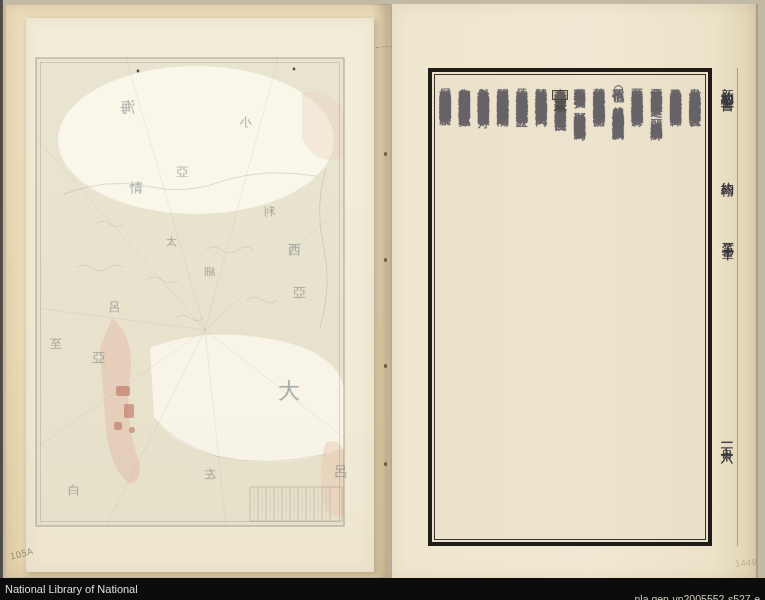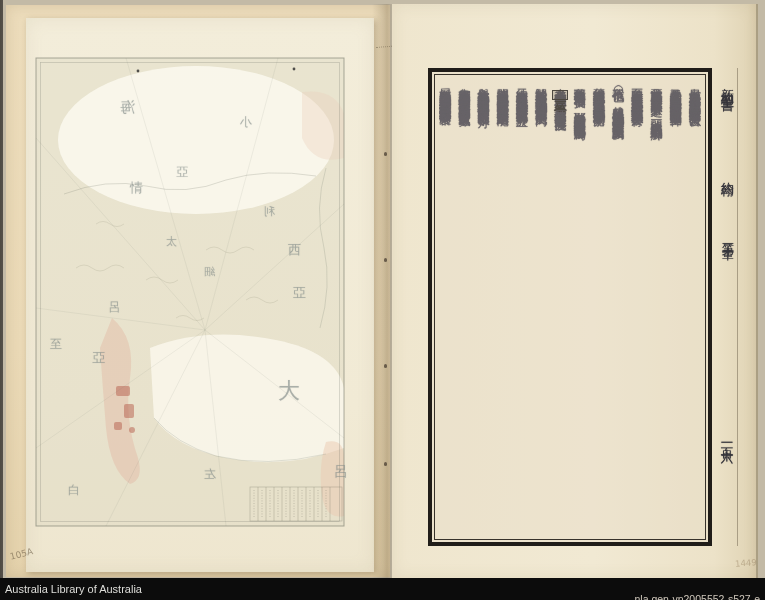--- a/index.html
+++ b/index.html
@@ -211,17 +211,17 @@
       <div class="vtext book-title">約翰</div>
       <div class="vtext chapter-lbl">第二十一章</div>
       <div class="vtext page-num">一百十六</div>
     </div>
   </div>
 
   <div class="pencil pencil-left">105A</div>
   <div class="pencil pencil-right">1449</div>
 
   <div class="footer-bar">
-    <span class="footer-left">Australia Library of Australia</span>
+    <span class="footer-left">National Library of National</span>
     <span class="footer-right">nla.gen-vn2005552-s527-e</span>
   </div>
 
 </div>
 
 </body></html>

